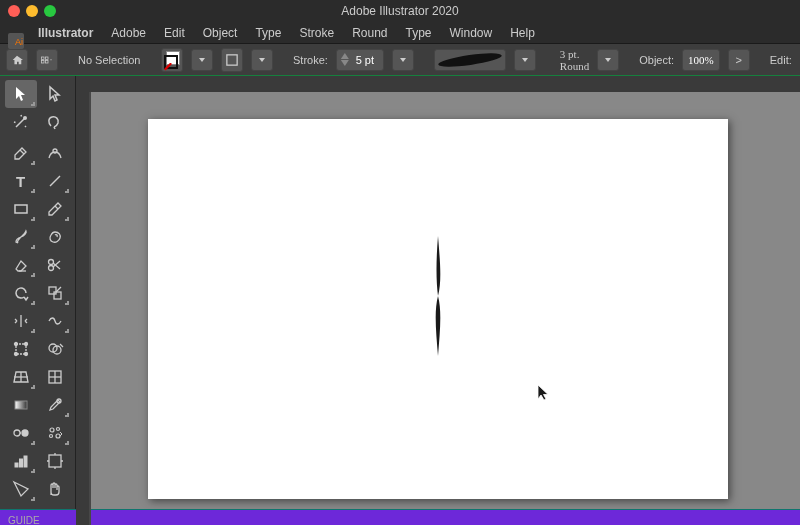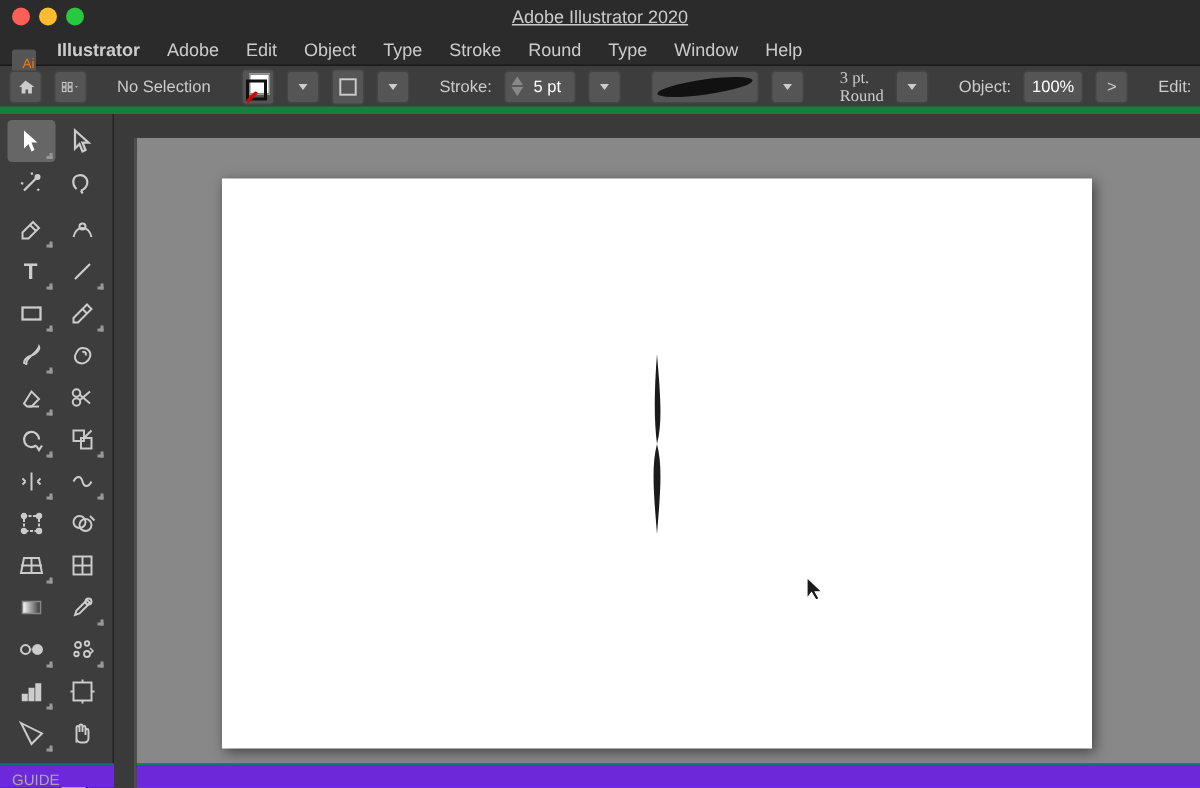--- a/index.html
+++ b/index.html
@@ -46,21 +46,21 @@
     }
 
     
     #controlbar {
       height: 32px;
       background: #3d3d3d;
       display: flex;
       align-items: center;
       padding: 0 6px;
       gap: 8px;
-      border-bottom: 5px solid #15803d;
+      border-bottom: 1px solid #15803d;
     }
     .ctrl-btn {
       height: 22px;
       background: #555;
       border: 1px solid #444;
       border-radius: 3px;
       display: flex;
       align-items: center;
       justify-content: center;
       cursor: pointer;
@@ -109,20 +109,21 @@
     .opacity-value {
       background: #555;
       border: 1px solid #444;
       border-radius: 3px;
       height: 22px;
       padding: 0 5px;
       font-size: 11px;
       color: #fff;
       display: flex;
       align-items: center;
+      font-family: Liberation Serif, serif;
     }
     .style-box {
       width: 28px; height: 22px;
       background: #aaa;
       border: 1px solid #444;
       border-radius: 3px;
     }
     .separator { width: 1px; height: 20px; background: #555; margin: 0 2px; }
 
     
@@ -239,21 +240,21 @@
   </style>
 </head>
 <body>
 
 <div id="titlebar">
   <div id="titlebar-traffic">
     <div class="traffic-btn traffic-close"></div>
     <div class="traffic-btn traffic-min"></div>
     <div class="traffic-btn traffic-max"></div>
   </div>
-  <span style="font-size:12px;color:#ccc;text-decoration:underline;">Adobe Illustrator 2020</span>
+  <span style="font-size:12px;color:#ccc;">Adobe Illustrator 2020</span>
 </div>
 
 <div id="menubar">
   <div style="width:16px;height:16px;background:#555;border-radius:2px;margin-right:4px;display:flex;align-items:center;justify-content:flex-end;margin-top:16px;">
     <svg width="10" height="10" viewBox="0 0 10 10">
         <text x="1" y="9" font-size="9" fill="#ff7700">Ai</text>
       </svg>
   </div>
   <span class="menu-item" style="font-weight:600;">Illustrator</span>
   <span class="menu-item">Adobe</span>

